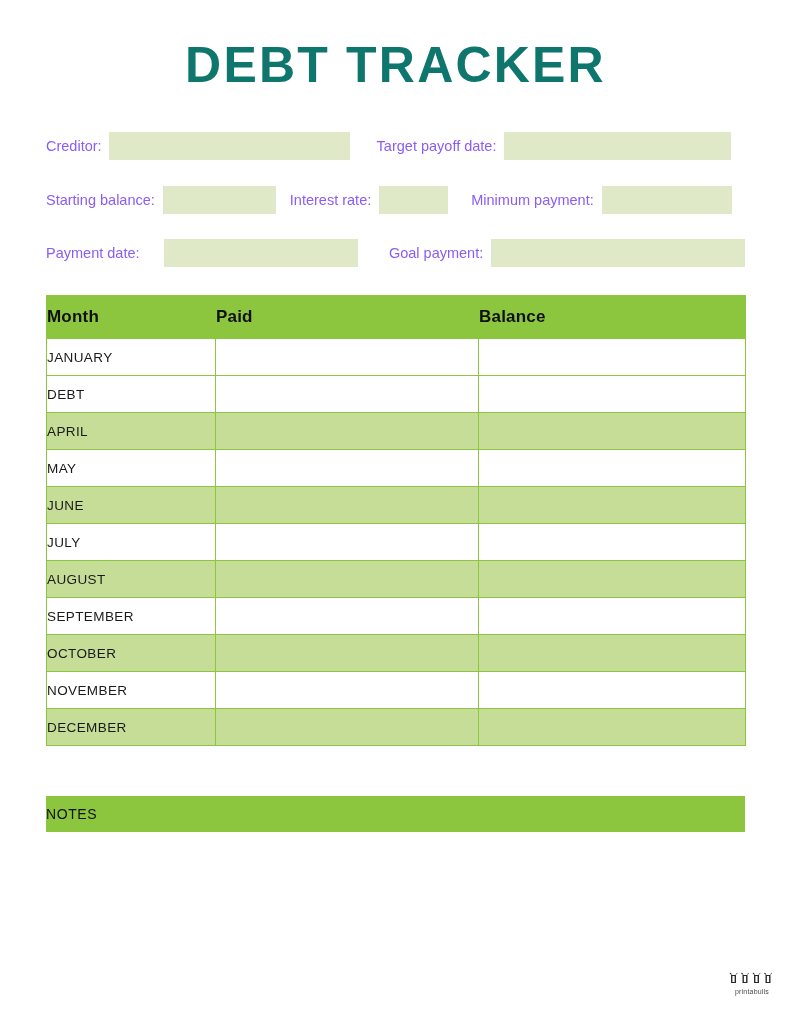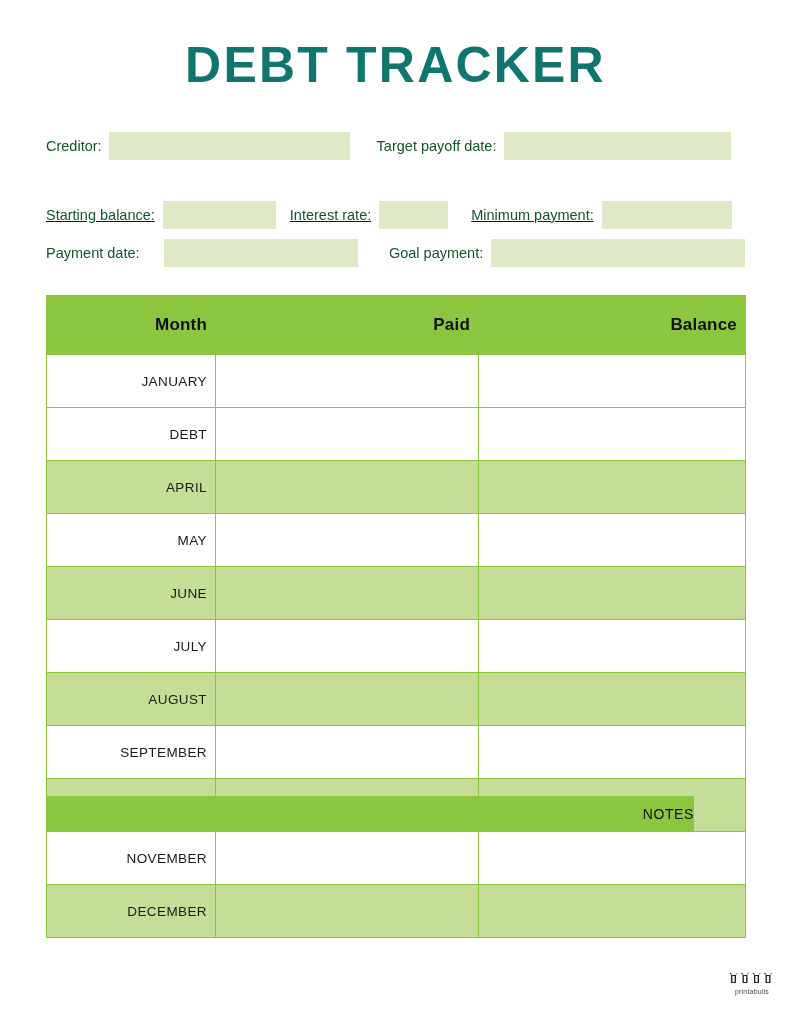--- a/index.html
+++ b/index.html
@@ -40,26 +40,26 @@
   
   .field-row {
     position: absolute;
     left: 46px;
     width: 699px;
     height: 30px;
     display: flex;
     align-items: center;
   }
   #row-creditor { top: 131px; }
-  #row-balance  { top: 200px; text-decoration: underline; }
+  #row-balance  { top: 185px; }
   #row-payment  { top: 238px; }
 
   .field-label {
     font-size: 14.5px;
-    color: #14532d;
+    color: #8b5cf6;
     white-space: nowrap;
     line-height: 1;
   }
   .field-box {
     background: #dfe9c8;
     height: 28px;
   }
 
   
   #lbl-creditor { margin-right: 7px; }
@@ -86,23 +86,23 @@
     position: absolute;
     left: 46px;
     top: 295px;
     width: 699px;
     border-collapse: collapse;
     table-layout: fixed;
   }
   .tracker-table th,
   .tracker-table td {
     border: 1px solid #8cc63e;
-    padding: 8px;
+    padding: 0;
     height: 36px;
-    text-align: right;
+    text-align: left;
     vertical-align: middle;
   }
   .tracker-table thead th {
     background: #8cc63e;
     border-color: #8cc63e;
     color: #111111;
     font-size: 17px;
     font-weight: bold;
     height: 42px;
     letter-spacing: 0.2px;
@@ -118,26 +118,26 @@
     font-size: 13.5px;
     color: #1a1a1a;
     letter-spacing: 0.4px;
   }
 
   
   .notes-bar {
     position: absolute;
     left: 46px;
     top: 796px;
-    width: 648px;
+    width: 699px;
     height: 36px;
     background: #8cc63e;
     display: flex;
     align-items: center;
-    justify-content: flex-end;
+    justify-content: flex-start;
     font-size: 14px;
     color: #111111;
     letter-spacing: 0.6px;
   }
 
   
   .footer-logo {
     position: absolute;
     left: 726px;
     top: 972px;

